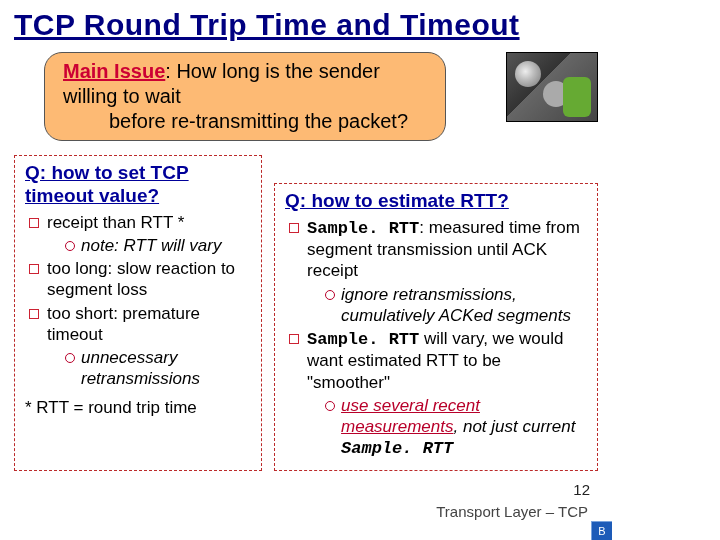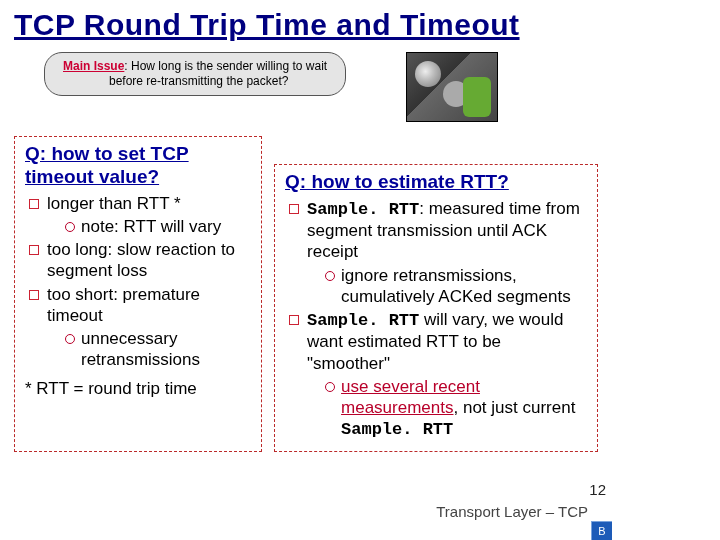--- a/index.html
+++ b/index.html
@@ -31,23 +31,23 @@
     display: flex;
     align-items: flex-start;
     margin-bottom: 14px;
     margin-left: 30px;
   }
   .callout {
     border: 1px solid #555;
     border-radius: 18px;
     padding: 6px 18px 6px 18px;
     font-family: Arial, Helvetica, sans-serif;
-    font-size: 12px;
+    font-size: 20px;
     line-height: 1.25;
-    background: #e5e5e5;
+    background: #fdba74;
     position: relative;
     max-width: 370px;
   }
   .callout .mi {
     color: #cc0033;
     font-weight: bold;
     text-decoration: underline;
   }
   .callout .rest { color: #000; }
   .clip {
@@ -112,20 +112,21 @@
     left: 0; top: 6px;
     width: 10px; height: 10px;
     border: 1.5px solid #c23;
     box-sizing: border-box;
     background: #fff;
   }
   ul.sub {
     list-style: none;
     margin: 2px 0 2px 0;
     padding: 0 0 0 18px;
+    font-style: italic;
   }
   ul.sub > li {
     position: relative;
     padding-left: 16px;
     margin-bottom: 1px;
   }
   ul.sub > li::before {
     content: "";
     position: absolute;
     left: 0; top: 6px;
@@ -142,21 +143,21 @@
   .u { text-decoration: underline; }
   .footer {
     position: absolute;
     right: 24px;
     bottom: 20px;
     font-size: 15px;
     color: #444;
   }
   .pagenum {
     position: absolute;
-    right: 6px;
+    right: 22px;
     bottom: 42px;
     font-size: 15px;
     color: #222;
   }
   .corner {
     position: absolute;
     right: 0;
     bottom: 0;
     width: 20px;
     height: 18px;
@@ -184,21 +185,21 @@
     </div>
     <div class="clip"></div>
   </div>
 
   <div class="cols">
 
     <div class="box left">
       <div class="q">Q: how to set TCP timeout value?</div>
       <ul class="sq">
         <li>
-          <span>longer than RTT *</span>
+          <span>receipt than RTT *</span>
           <ul class="sub">
             <li>note: RTT will vary</li>
           </ul>
         </li>
         <li>too long: slow reaction to segment loss</li>
         <li>
           <span>too short: premature timeout</span>
           <ul class="sub">
             <li>unnecessary retransmissions</li>
           </ul>

